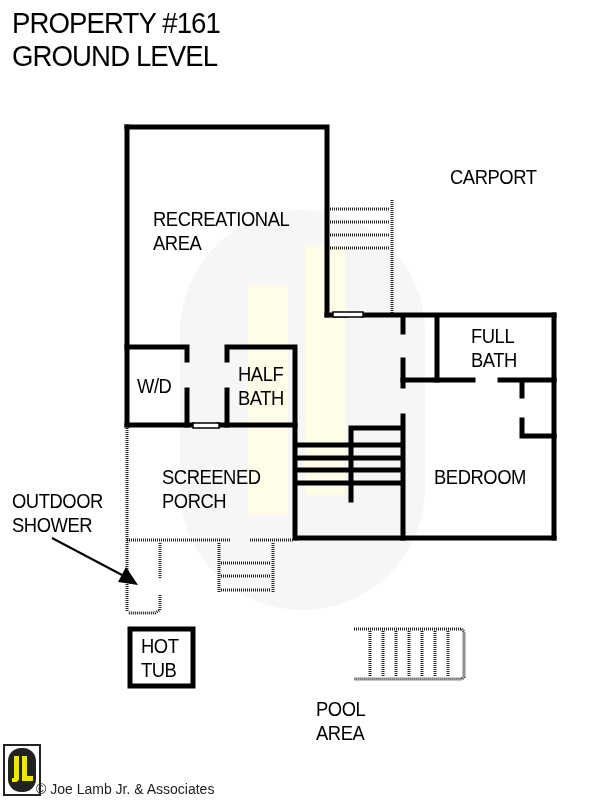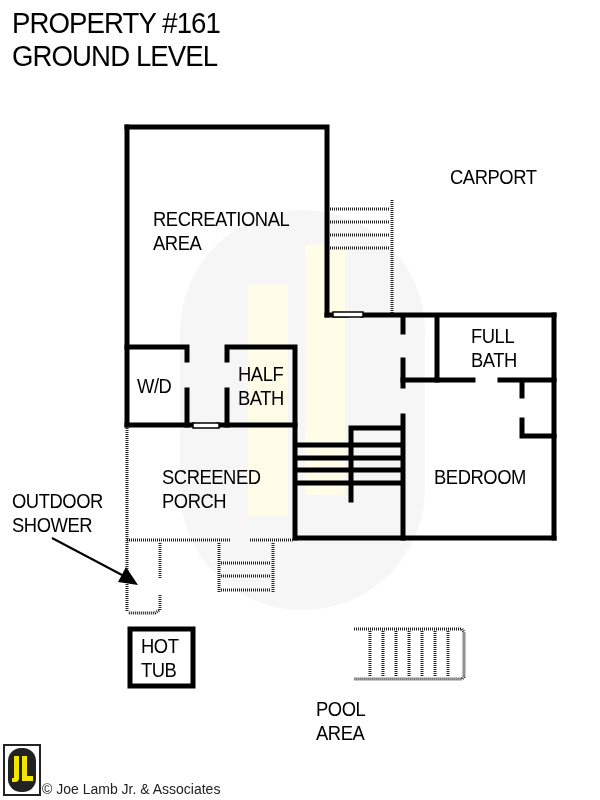--- a/index.html
+++ b/index.html
@@ -6,21 +6,21 @@
   body { width:600px; height:800px; position:relative; overflow:hidden;
          font-family: "Liberation Sans", sans-serif; color:#000; }
   .title { position:absolute; left:12px; top:6px; font-size:30px; line-height:33px;
            letter-spacing:-1px; transform:scaleX(0.92); transform-origin:left top; }
   .title div { white-space:nowrap; }
   svg.plan { position:absolute; left:0; top:0; }
   .lbl { position:absolute; font-size:20px; line-height:24px; letter-spacing:-0.5px;
          transform:scaleX(0.92); transform-origin:left top; white-space:nowrap; }
   .logo { position:absolute; left:3px; top:744px; width:38px; height:52px; background:#fff;
           border:2px solid #222; box-sizing:border-box; }
-  .copyright { position:absolute; left:42px; top:781px; font-size:14px; color:#222; white-space:nowrap; }
+  .copyright { position:absolute; left:36px; top:781px; font-size:14px; color:#222; white-space:nowrap; }
 </style>
 </head>
 <body>
 
 <div class="title">
   <div>PROPERTY #161</div>
   <div>GROUND LEVEL</div>
 </div>
 
 <svg class="plan" width="600" height="800" viewBox="0 0 600 800">

